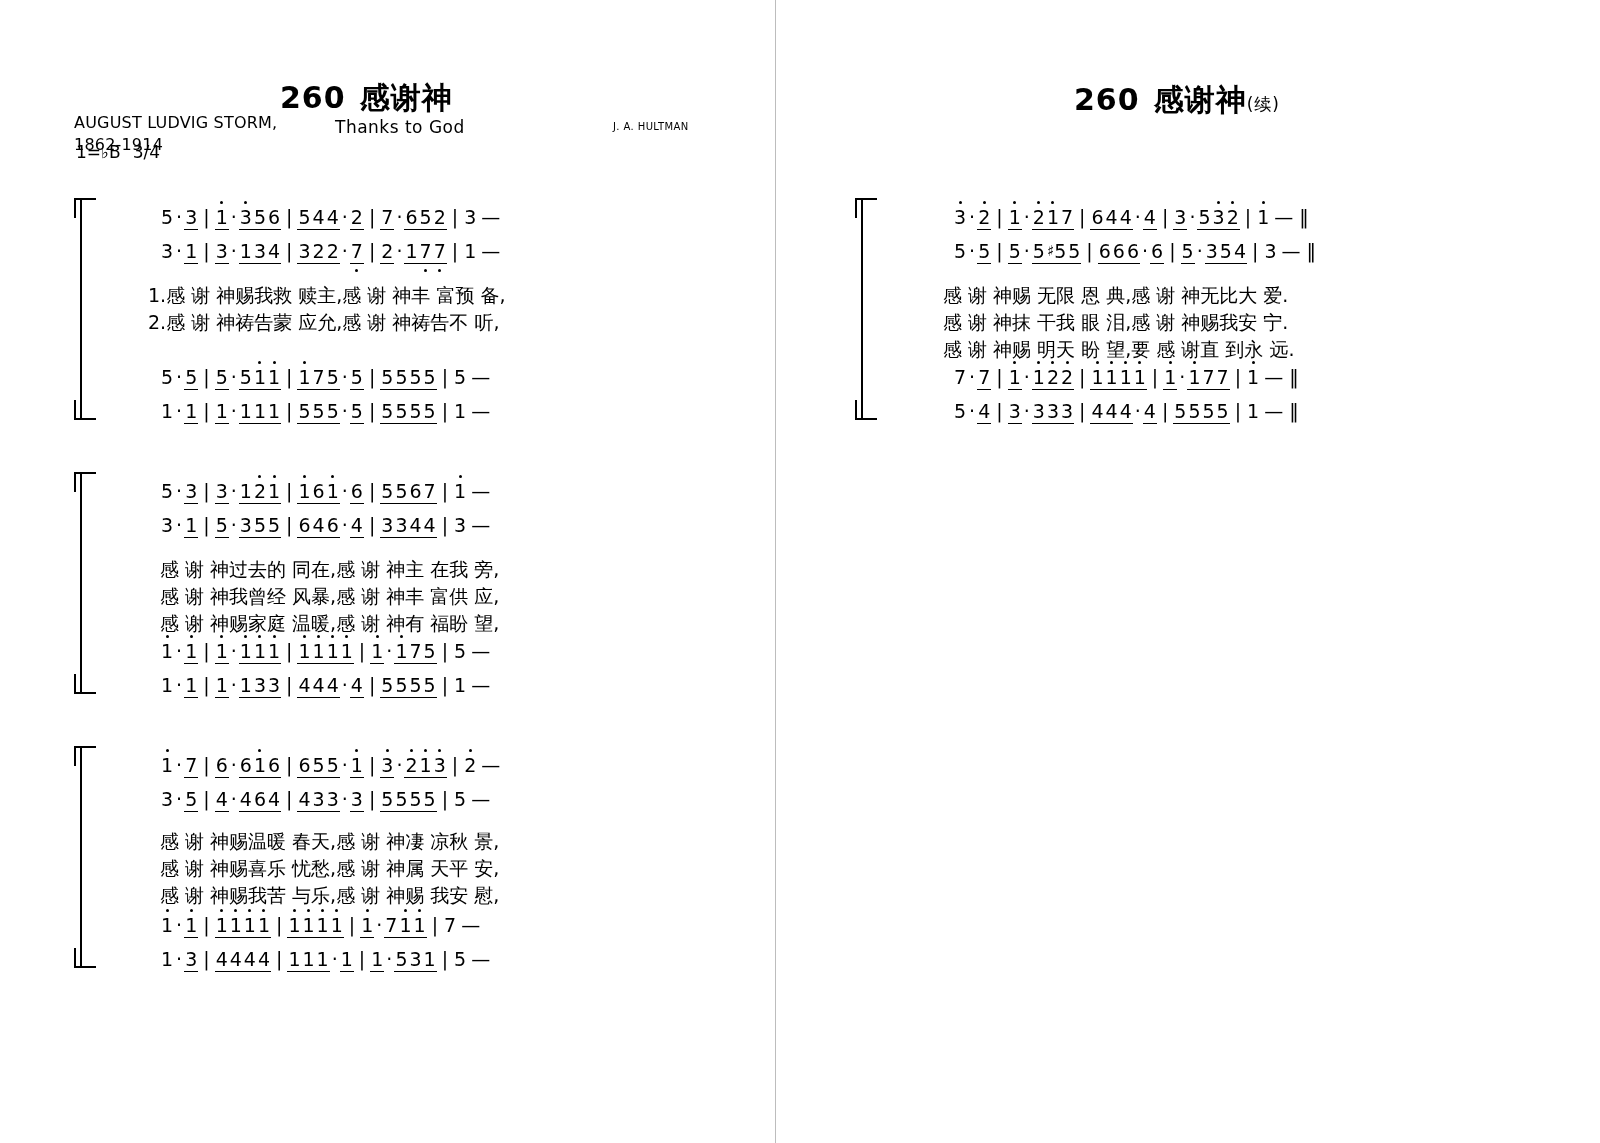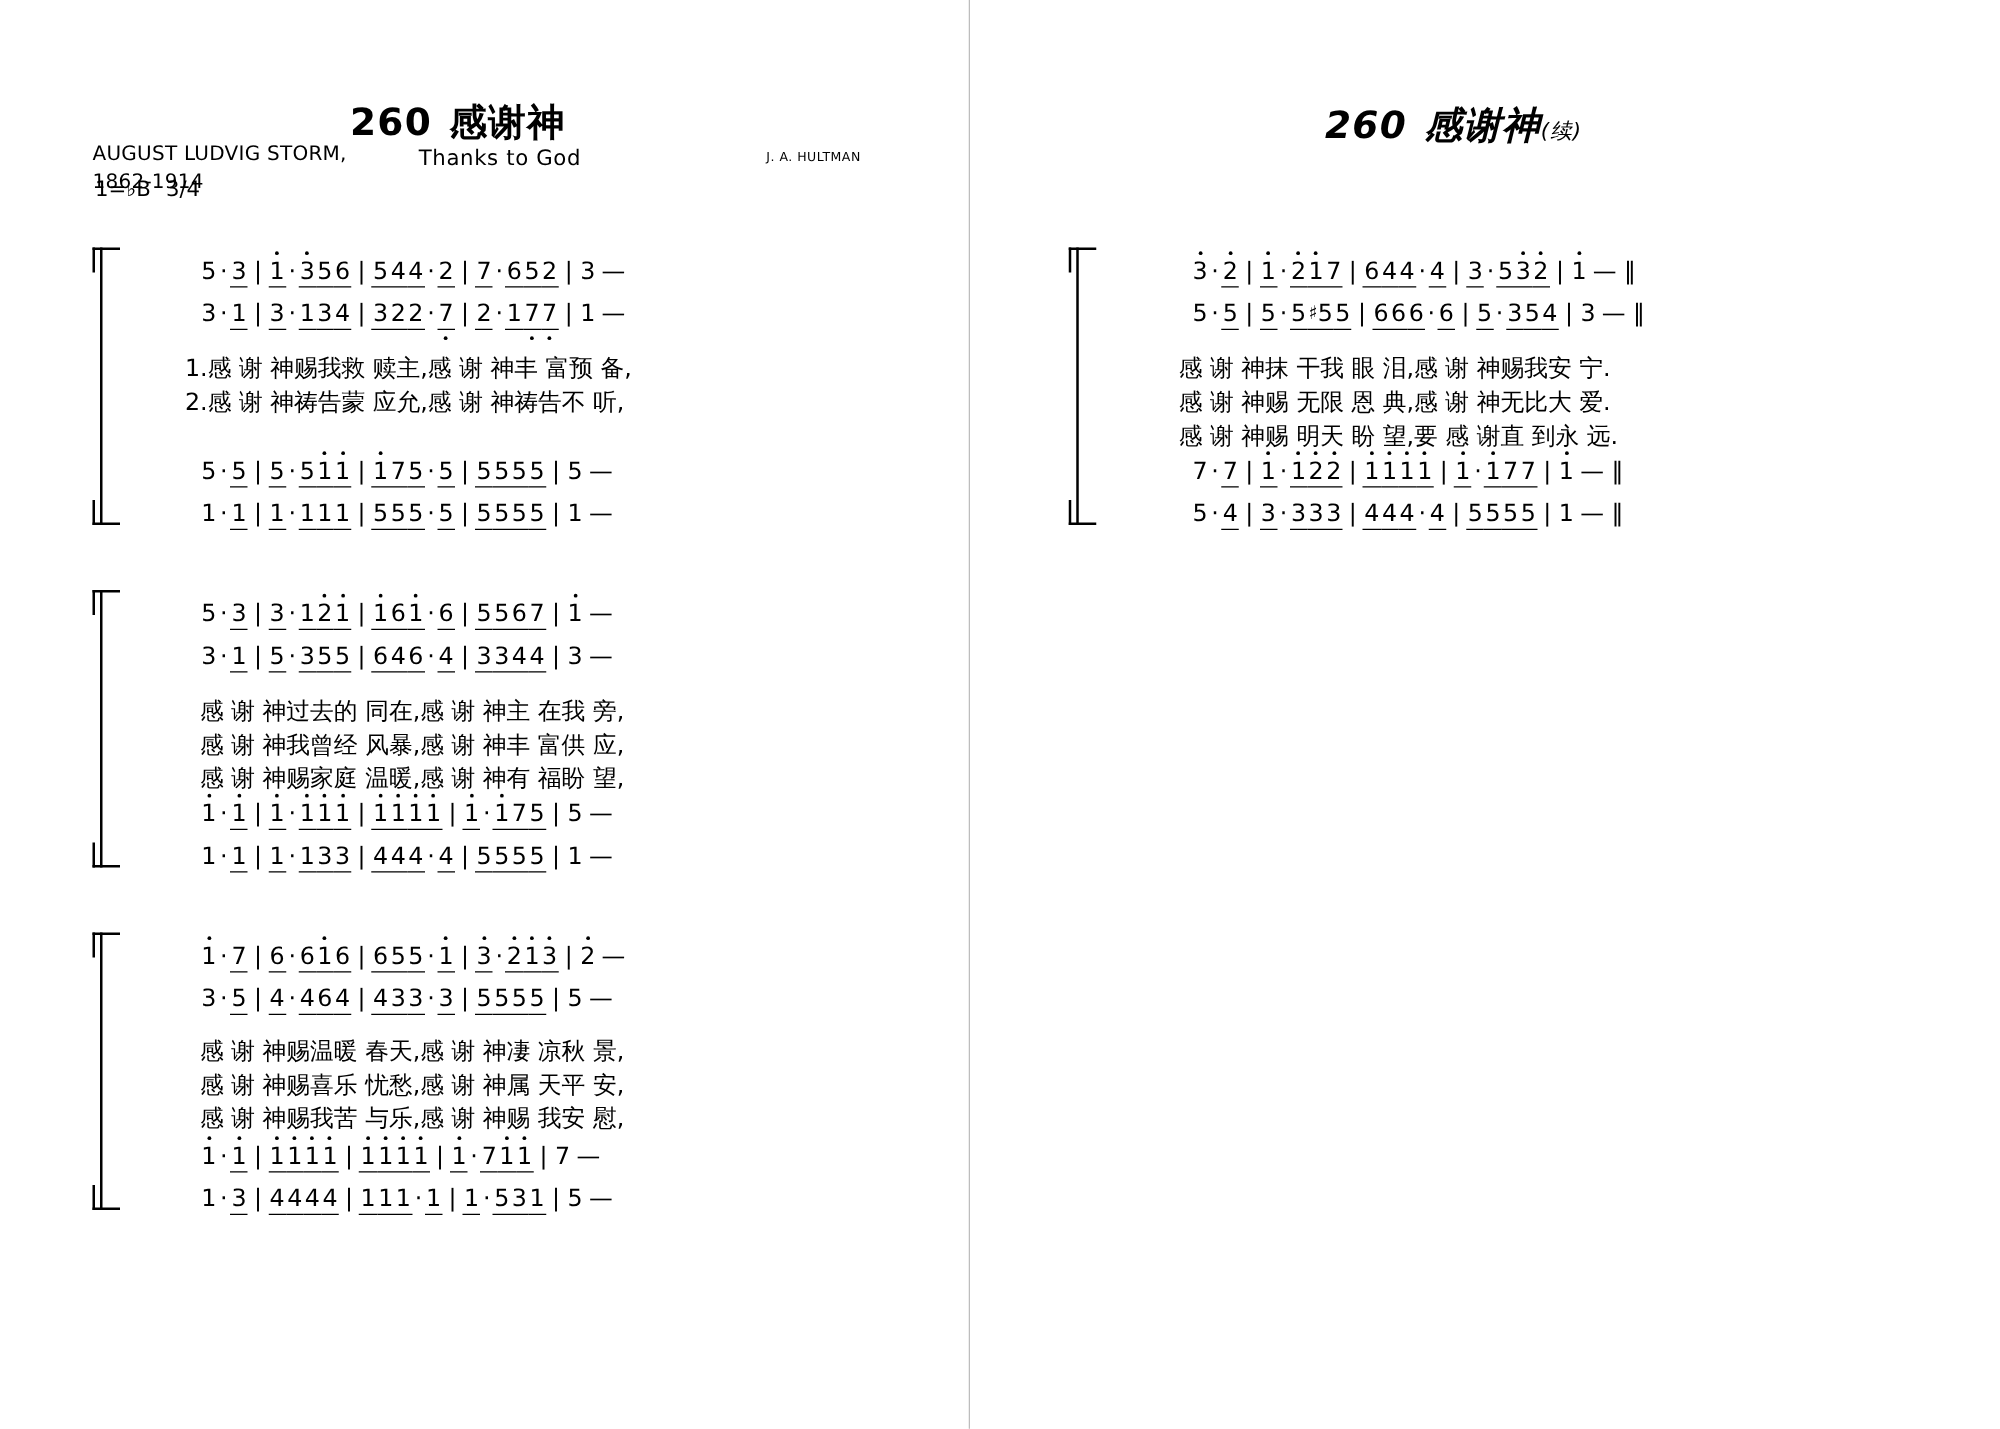--- a/index.html
+++ b/index.html
@@ -223,33 +223,33 @@
       <div>感 谢  神赐温暖  春天,感 谢  神凄 凉秋   景,</div>
       <div>感 谢  神赐喜乐  忧愁,感 谢  神属 天平   安,</div>
       <div>感 谢  神赐我苦  与乐,感 谢  神赐 我安   慰,</div>
     </div>
     <div class="notes-row" id="s3-ten" style="left:160px; top:914px;"><span class="meas"><span class="n oh">1</span><span class="dotted">·</span><span class="n u1 oh">1</span></span><span class="bar">|</span><span class="meas"><span class="n u1 oh">1</span><span class="n u1 oh">1</span><span class="n u1 oh">1</span><span class="n u1 oh">1</span></span><span class="bar">|</span><span class="meas"><span class="n u1 oh">1</span><span class="n u1 oh">1</span><span class="n u1 oh">1</span><span class="n u1 oh">1</span></span><span class="bar">|</span><span class="meas"><span class="n u1 oh">1</span><span class="dotted">·</span><span class="n u1">7</span><span class="n u1 oh">1</span><span class="n u1 oh">1</span></span><span class="bar">|</span><span class="meas"><span class="n">7</span><span class="dash">—</span></span></div>
     <div class="notes-row" id="s3-bas" style="left:160px; top:948px;"><span class="meas"><span class="n">1</span><span class="dotted">·</span><span class="n u1">3</span></span><span class="bar">|</span><span class="meas"><span class="n u1">4</span><span class="n u1">4</span><span class="n u1">4</span><span class="n u1">4</span></span><span class="bar">|</span><span class="meas"><span class="n u1">1</span><span class="n u1">1</span><span class="n u1">1</span><span class="dotted">·</span><span class="n u1">1</span></span><span class="bar">|</span><span class="meas"><span class="n u1">1</span><span class="dotted">·</span><span class="n u1">5</span><span class="n u1">3</span><span class="n u1">1</span></span><span class="bar">|</span><span class="meas"><span class="n">5</span><span class="dash">—</span></span></div>
   </div>
 </div>
 
 <div class="page page-right">
-  <div class="title" style="left:285px; top:80px;font-style:italic;">
+  <div class="title" style="left:299px; top:80px;">
     <span class="num">260</span><span>感谢神</span><span class="cont">(续)</span>
   </div>
 
   <div class="brace" style="left:80px; top:198px; height:222px;">
     <div class="vbar"></div>
     <div class="top" style="top:0; border-top:2px solid #000;"></div>
     <div class="bot" style="bottom:0; border-bottom:2px solid #000;"></div>
   </div>
   <div class="sys">
     <div class="notes-row" id="s4-sop" style="left:178px; top:206px;"><span class="meas"><span class="n oh">3</span><span class="dotted">·</span><span class="n u1 oh">2</span></span><span class="bar">|</span><span class="meas"><span class="n u1 oh">1</span><span class="dotted">·</span><span class="n u1 oh">2</span><span class="n u1 oh">1</span><span class="n u1">7</span></span><span class="bar">|</span><span class="meas"><span class="n u1">6</span><span class="n u1">4</span><span class="n u1">4</span><span class="dotted">·</span><span class="n u1">4</span></span><span class="bar">|</span><span class="meas"><span class="n u1">3</span><span class="dotted">·</span><span class="n u1">5</span><span class="n u1 oh">3</span><span class="n u1 oh">2</span></span><span class="bar">|</span><span class="meas"><span class="n oh">1</span><span class="dash">—</span></span><span class="dbar">‖</span></div>
     <div class="notes-row" id="s4-alt" style="left:178px; top:240px;"><span class="meas"><span class="n">5</span><span class="dotted">·</span><span class="n u1">5</span></span><span class="bar">|</span><span class="meas"><span class="n u1">5</span><span class="dotted">·</span><span class="n u1">5</span><span class="n u1"><span class="sharp">♯</span>5</span><span class="n u1">5</span></span><span class="bar">|</span><span class="meas"><span class="n u1">6</span><span class="n u1">6</span><span class="n u1">6</span><span class="dotted">·</span><span class="n u1">6</span></span><span class="bar">|</span><span class="meas"><span class="n u1">5</span><span class="dotted">·</span><span class="n u1">3</span><span class="n u1">5</span><span class="n u1">4</span></span><span class="bar">|</span><span class="meas"><span class="n">3</span><span class="dash">—</span></span><span class="dbar">‖</span></div>
     <div class="lyr-row" style="left:168px; top:282px; line-height:27px;">
+      <div>感 谢  神赐 无限   恩  典,感 谢  神无比大   爱.</div>
       <div>感 谢  神抹 干我   眼  泪,感 谢  神赐我安   宁.</div>
-      <div>感 谢  神赐 无限   恩  典,感 谢  神无比大   爱.</div>
       <div>感 谢  神赐 明天   盼  望,要 感  谢直 到永   远.</div>
     </div>
     <div class="notes-row" id="s4-ten" style="left:178px; top:366px;"><span class="meas"><span class="n">7</span><span class="dotted">·</span><span class="n u1">7</span></span><span class="bar">|</span><span class="meas"><span class="n u1 oh">1</span><span class="dotted">·</span><span class="n u1 oh">1</span><span class="n u1 oh">2</span><span class="n u1 oh">2</span></span><span class="bar">|</span><span class="meas"><span class="n u1 oh">1</span><span class="n u1 oh">1</span><span class="n u1 oh">1</span><span class="n u1 oh">1</span></span><span class="bar">|</span><span class="meas"><span class="n u1 oh">1</span><span class="dotted">·</span><span class="n u1 oh">1</span><span class="n u1">7</span><span class="n u1">7</span></span><span class="bar">|</span><span class="meas"><span class="n oh">1</span><span class="dash">—</span></span><span class="dbar">‖</span></div>
     <div class="notes-row" id="s4-bas" style="left:178px; top:400px;"><span class="meas"><span class="n">5</span><span class="dotted">·</span><span class="n u1">4</span></span><span class="bar">|</span><span class="meas"><span class="n u1">3</span><span class="dotted">·</span><span class="n u1">3</span><span class="n u1">3</span><span class="n u1">3</span></span><span class="bar">|</span><span class="meas"><span class="n u1">4</span><span class="n u1">4</span><span class="n u1">4</span><span class="dotted">·</span><span class="n u1">4</span></span><span class="bar">|</span><span class="meas"><span class="n u1">5</span><span class="n u1">5</span><span class="n u1">5</span><span class="n u1">5</span></span><span class="bar">|</span><span class="meas"><span class="n">1</span><span class="dash">—</span></span><span class="dbar">‖</span></div>
   </div>
 </div>
 
 </body></html>

